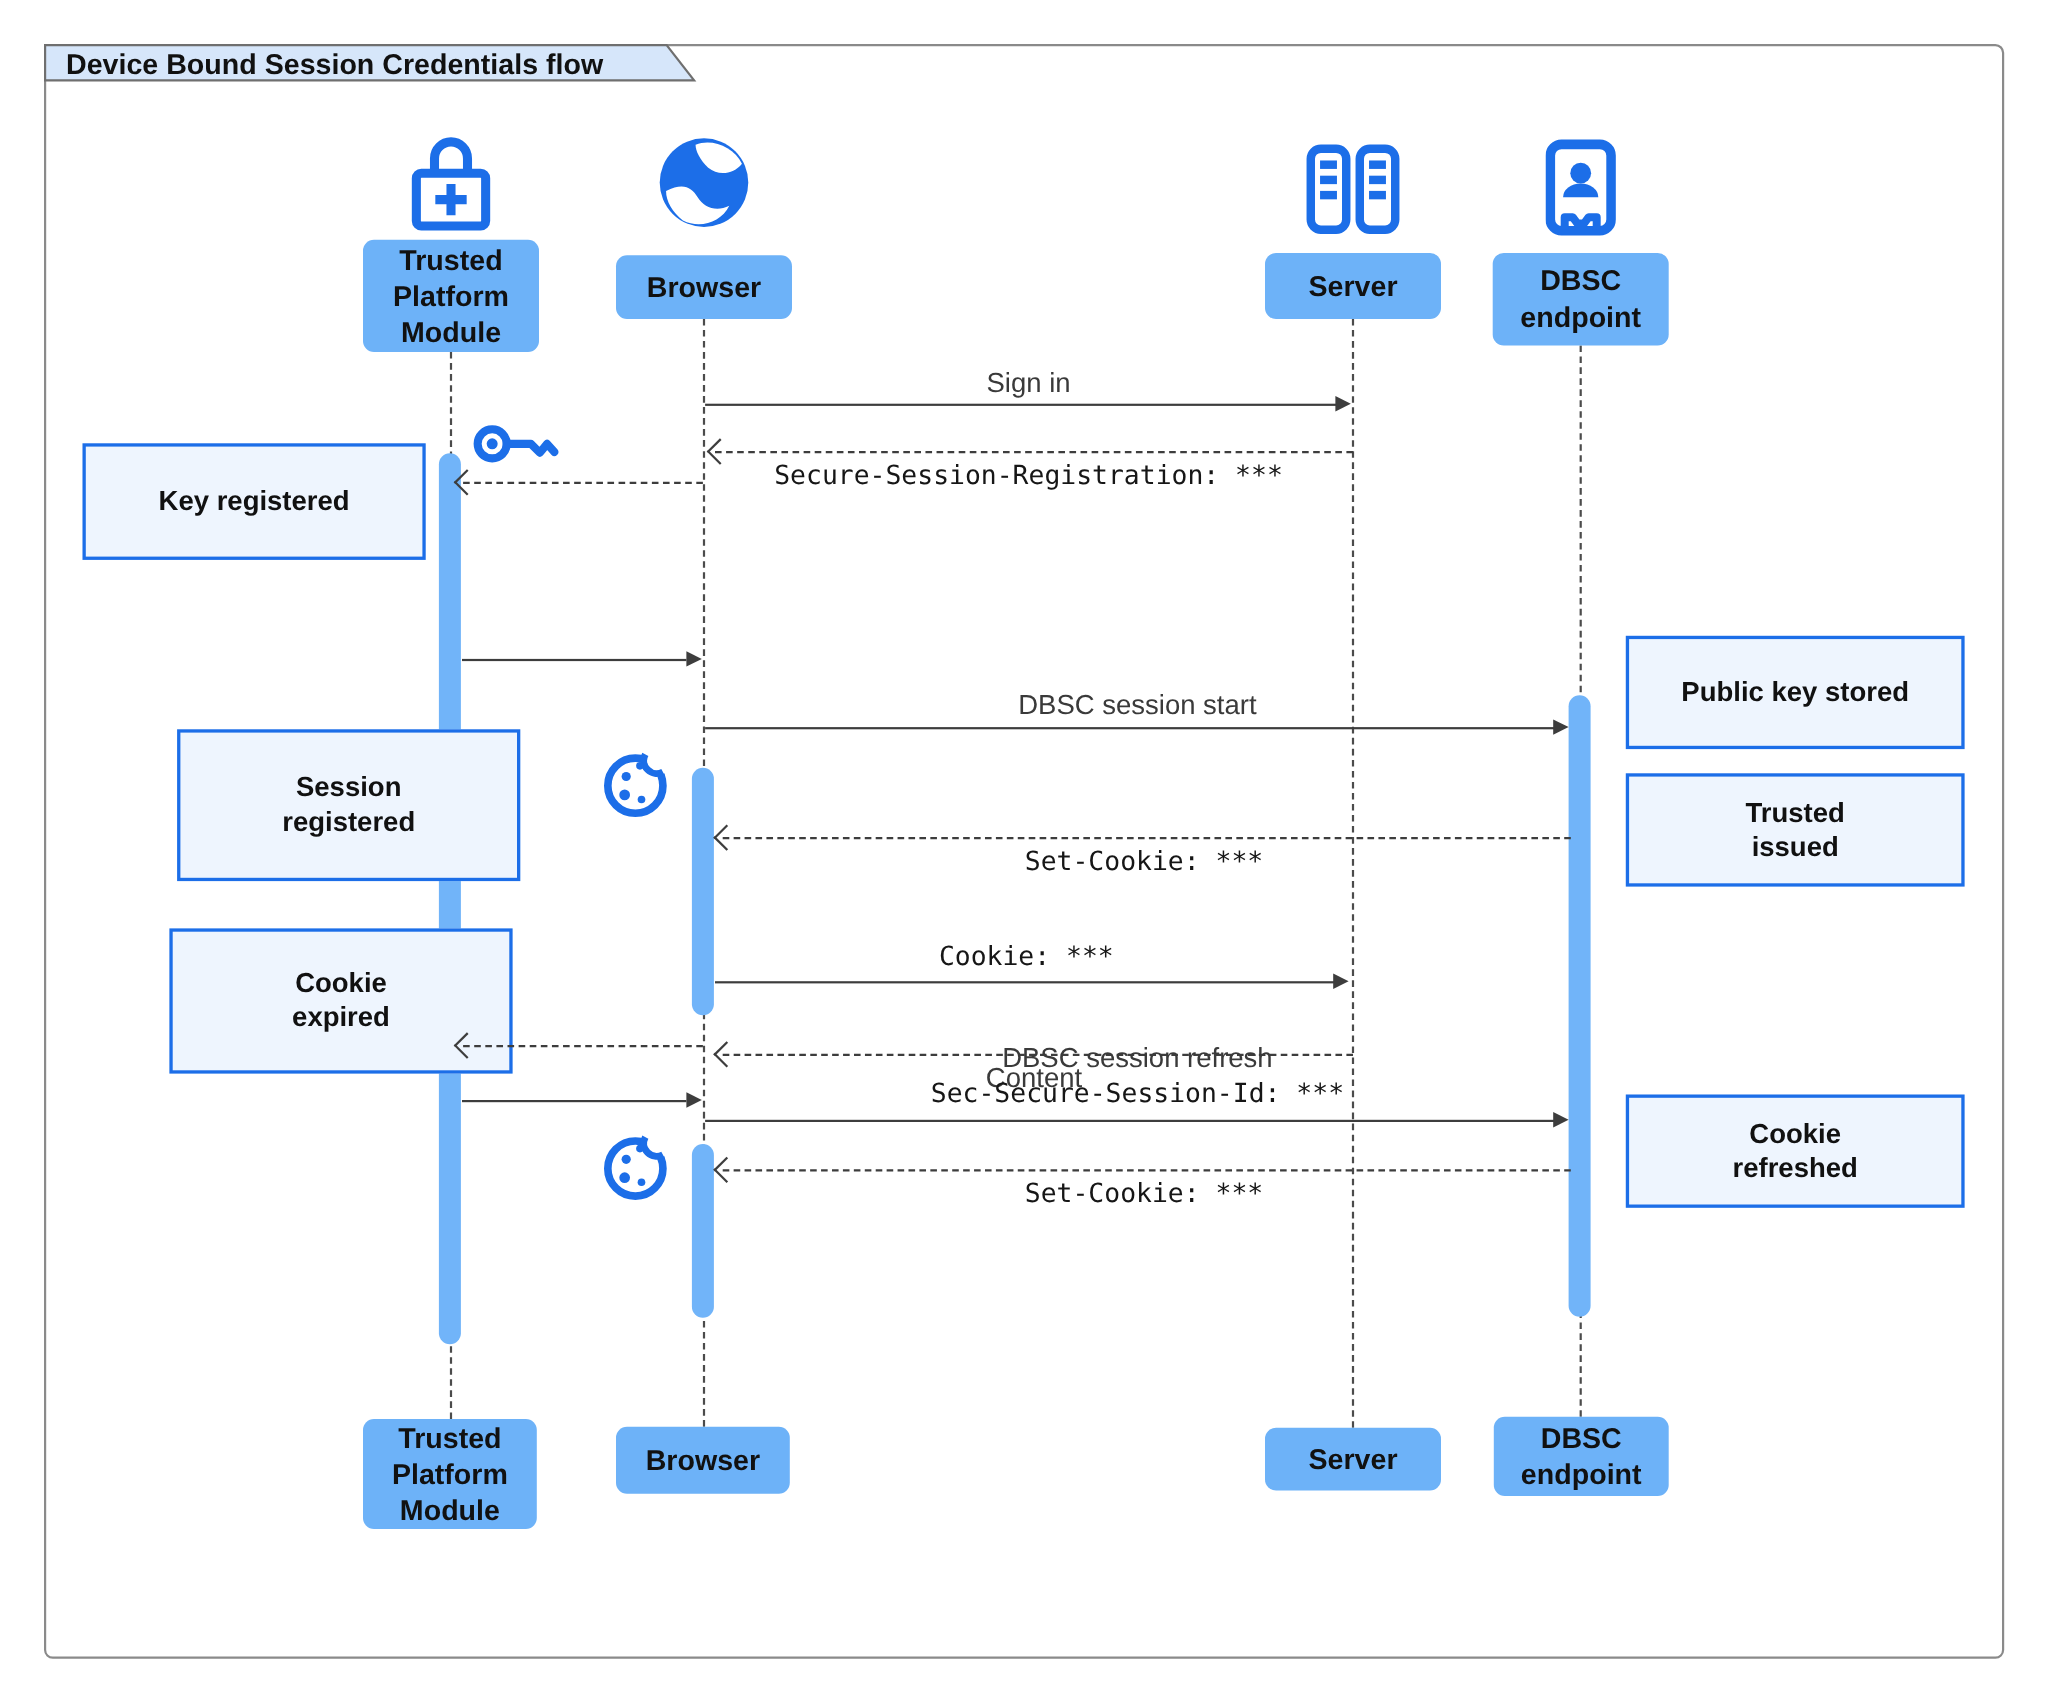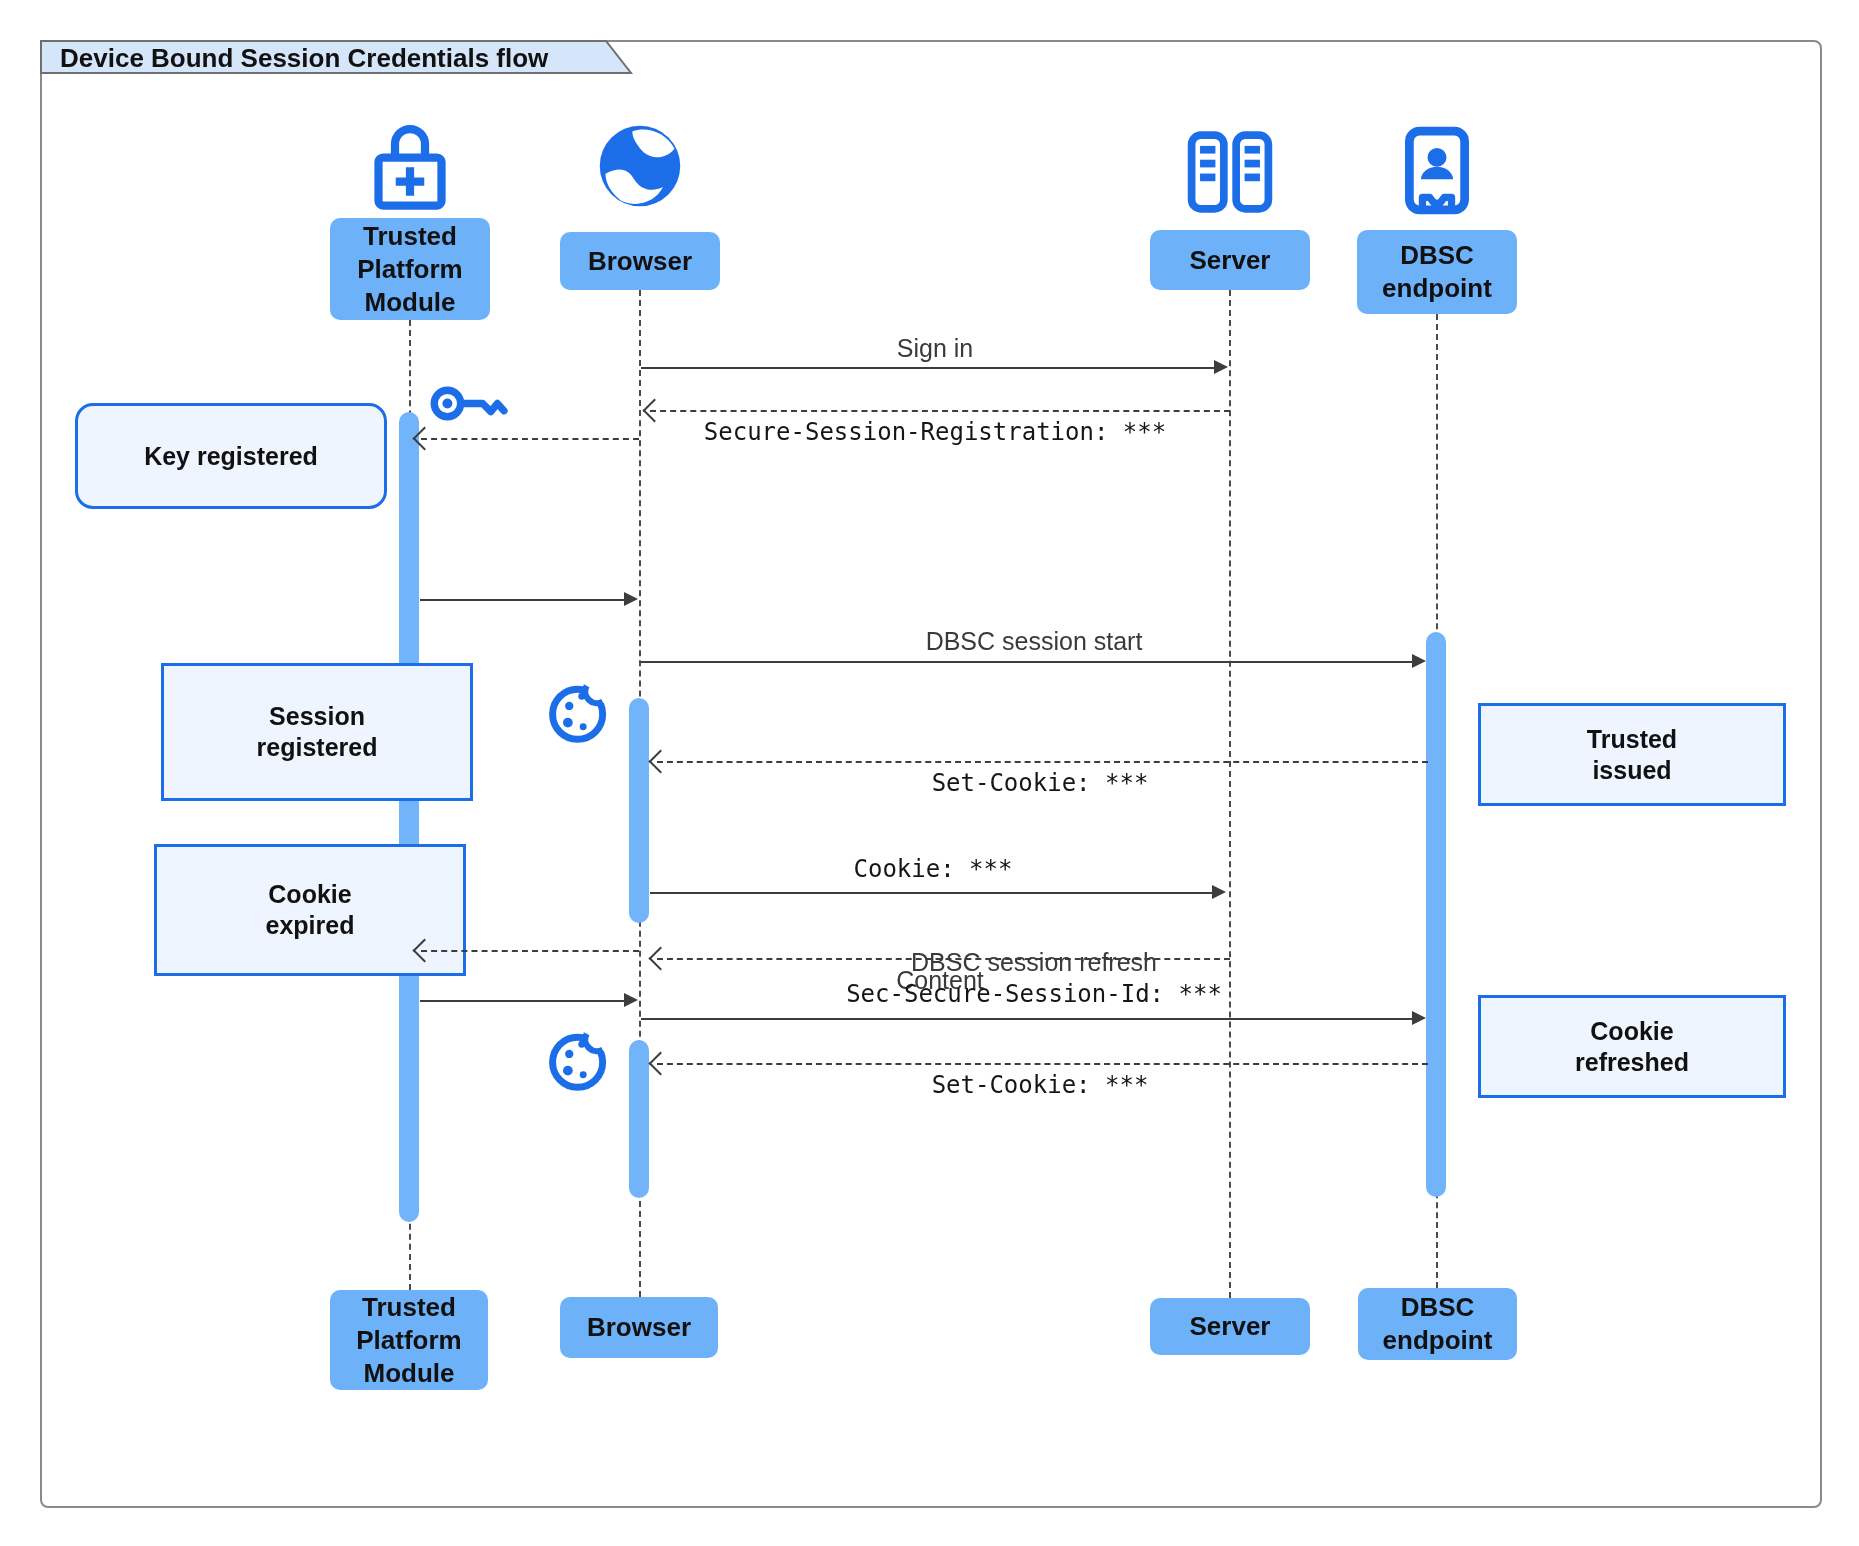--- a/index.html
+++ b/index.html
@@ -104,35 +104,38 @@
 
   <svg class="icon" style="left:428px;top:380px;" width="80" height="47" viewBox="0 0 54 32">
     <circle cx="13" cy="16" r="9" fill="#fff" stroke="#1c6ee8" stroke-width="5"></circle>
     <circle cx="13" cy="16" r="3.4" fill="#1c6ee8"></circle>
     <path d="M22 16 h15 l5.5 5.5 4.5 -5.5 4.5 5" fill="none" stroke="#1c6ee8" stroke-width="5" stroke-linejoin="round" stroke-linecap="round"></path>
   </svg>
 
   <span class="chev-left" style="left:416px;top:430px;"></span>
   <div class="line-dashed" style="left:421px;top:438px;width:218px;"></div>
 
-  <div class="note" style="left:75px;top:403px;width:306px;height:100px;border-radius:18px;">
+  <div class="note" style="left:75px;top:403px;width:306px;height:100px;">
     <span>Key registered</span>
   </div>
 
   <div class="line-solid" style="left:420px;top:599px;width:204px;"></div>
   <span class="head-filled" style="left:624px;top:592px;"></span>
 
   <div class="mlabel" style="left:1034px;top:627px;">DBSC session start</div>
   <div class="line-solid" style="left:641px;top:661px;width:773px;"></div>
   <span class="head-filled" style="left:1412px;top:654px;"></span>
 
   <div class="note" style="left:161px;top:663px;width:306px;height:132px;">
     <span class="w150">Session registered</span>
   </div>
 
+  <div class="note" style="left:1478px;top:578px;width:302px;height:97px;">
+    <span>Public key stored</span>
+  </div>
 
   <svg class="icon" style="left:547px;top:678px;" width="64" height="67" viewBox="0 0 46 48">
     <circle cx="22" cy="26" r="18" fill="#fff" stroke="#1c6ee8" stroke-width="5"></circle>
     <circle cx="35" cy="11" r="9" fill="#fff"></circle>
     <path d="M28.5 5.5 a8.5 8.5 0 0 0 11.5 11.5" fill="#fff" stroke="#1c6ee8" stroke-width="4.5"></path>
     <circle cx="16" cy="20" r="3" fill="#1c6ee8"></circle>
     <circle cx="15" cy="32" r="3.5" fill="#1c6ee8"></circle>
     <circle cx="26" cy="35" r="2.5" fill="#1c6ee8"></circle>
     <circle cx="25" cy="13" r="2.5" fill="#1c6ee8"></circle>
   </svg>

